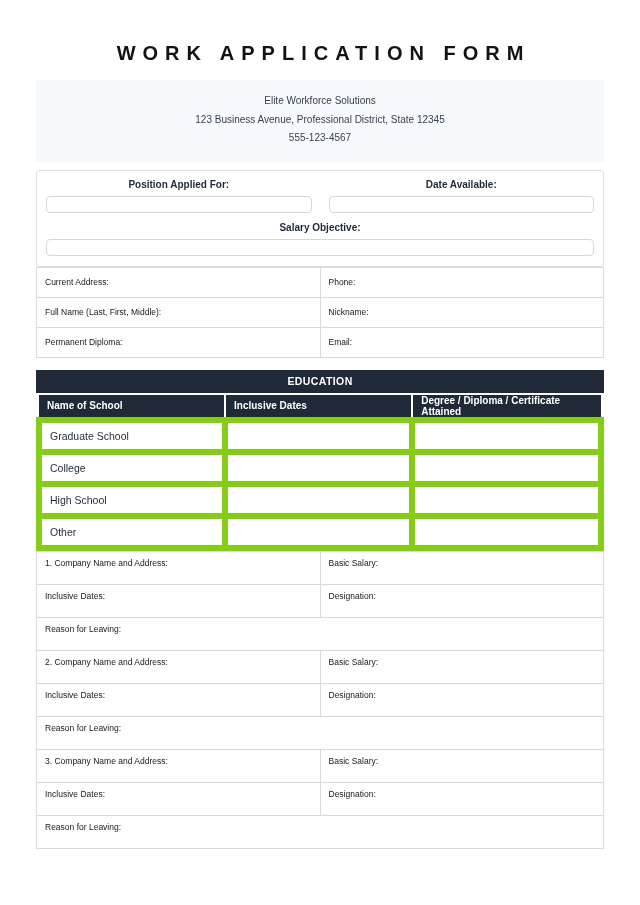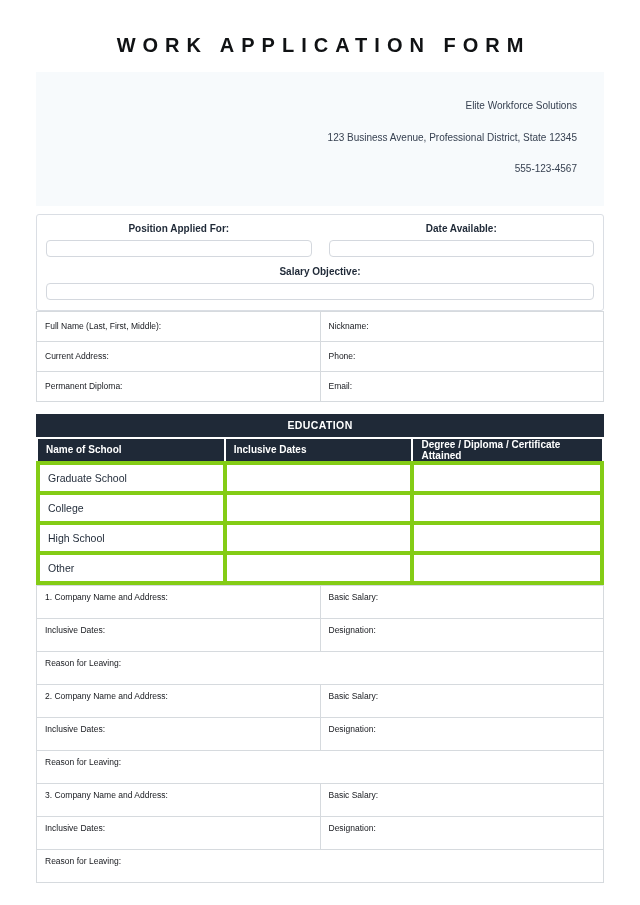--- a/index.html
+++ b/index.html
@@ -2,21 +2,21 @@
 <html><head>
 <meta charset="utf-8">
 <style>
   html, body { margin: 0; padding: 0; background: #ffffff; }
   body {
     width: 640px; height: 905px;
     font-family: "Liberation Sans", sans-serif;
     color: #16181d;
     position: relative;
   }
-  .page { padding: 4px 36px; }
+  .page { padding: 12px 36px; }
 
   
   .page-title {
     margin: 0; padding-top: 30px;
     text-align: center;
     font-size: 20px; font-weight: 800; color: #101214;
     letter-spacing: 7px; text-indent: 7px;
     line-height: 23px;
   }
 
@@ -26,21 +26,21 @@
     background: #f7fafc;
     text-align: center;
     padding: 10px 10px 12px;
   }
   .company-card h2 {
     margin: 0 0 6px;
     font-size: 12px; font-weight: 700; color: #111827;
     letter-spacing: 0.2px;
   }
   .company-card p {
-    margin: 17px; font-size: 10px; color: #374151; line-height: 14.5px; text-align: right;
+    margin: 4px; font-size: 10px; color: #374151; line-height: 14.5px;
   }
 
   
   .position-box {
     margin-top: 8px;
     border: 1px solid #dadee4;
     border-radius: 3px;
     padding: 8px 9px 10px;
   }
   .pos-grid { display: grid; grid-template-columns: 1fr 1fr; column-gap: 17px; }
@@ -86,21 +86,21 @@
   .edu-table { margin-top: 0; }
   .edu-table th {
     background: #1f2937; color: #ffffff;
     font-size: 10px; font-weight: 700; text-align: left;
     height: 22px; padding: 0 0 0 8px;
     border: 2px solid #ffffff;
   }
   .edu-table th:first-child { border-left: 0; }
   .edu-table th:last-child { border-right: 0; }
   .edu-table td {
-    border: 4px solid #84cc16;
+    border: 6px solid #84cc16;
     height: 26px;
     font-size: 10.5px; color: #1f2937;
     padding: 0 0 0 8px; vertical-align: middle;
   }
   .edu-table col.c1 { width: 33.1%; }
   .edu-table col.c2 { width: 33.3%; }
   .edu-table col.c3 { width: 33.6%; }
 
   
   .emp-table td {
@@ -138,26 +138,26 @@
     </div>
     <div class="salary-row">
       <span class="field-label">Salary Objective:</span>
       <input type="text" class="text-input" value="" style="">
     </div>
   </div>
 
   <table class="pp-table">
     <tbody>
       <tr>
+        <td>Current Address:</td>
+        <td>Phone:</td>
+      </tr>
+      <tr>
         <td>Full Name (Last, First, Middle):</td>
         <td>Nickname:</td>
-      </tr>
-      <tr>
-        <td>Current Address:</td>
-        <td>Phone:</td>
       </tr>
       <tr>
         <td>Permanent Diploma:</td>
         <td>Email:</td>
       </tr>
     </tbody>
   </table>
 
   <div class="section-bar edu">EDUCATION</div>
   <table class="edu-table">

